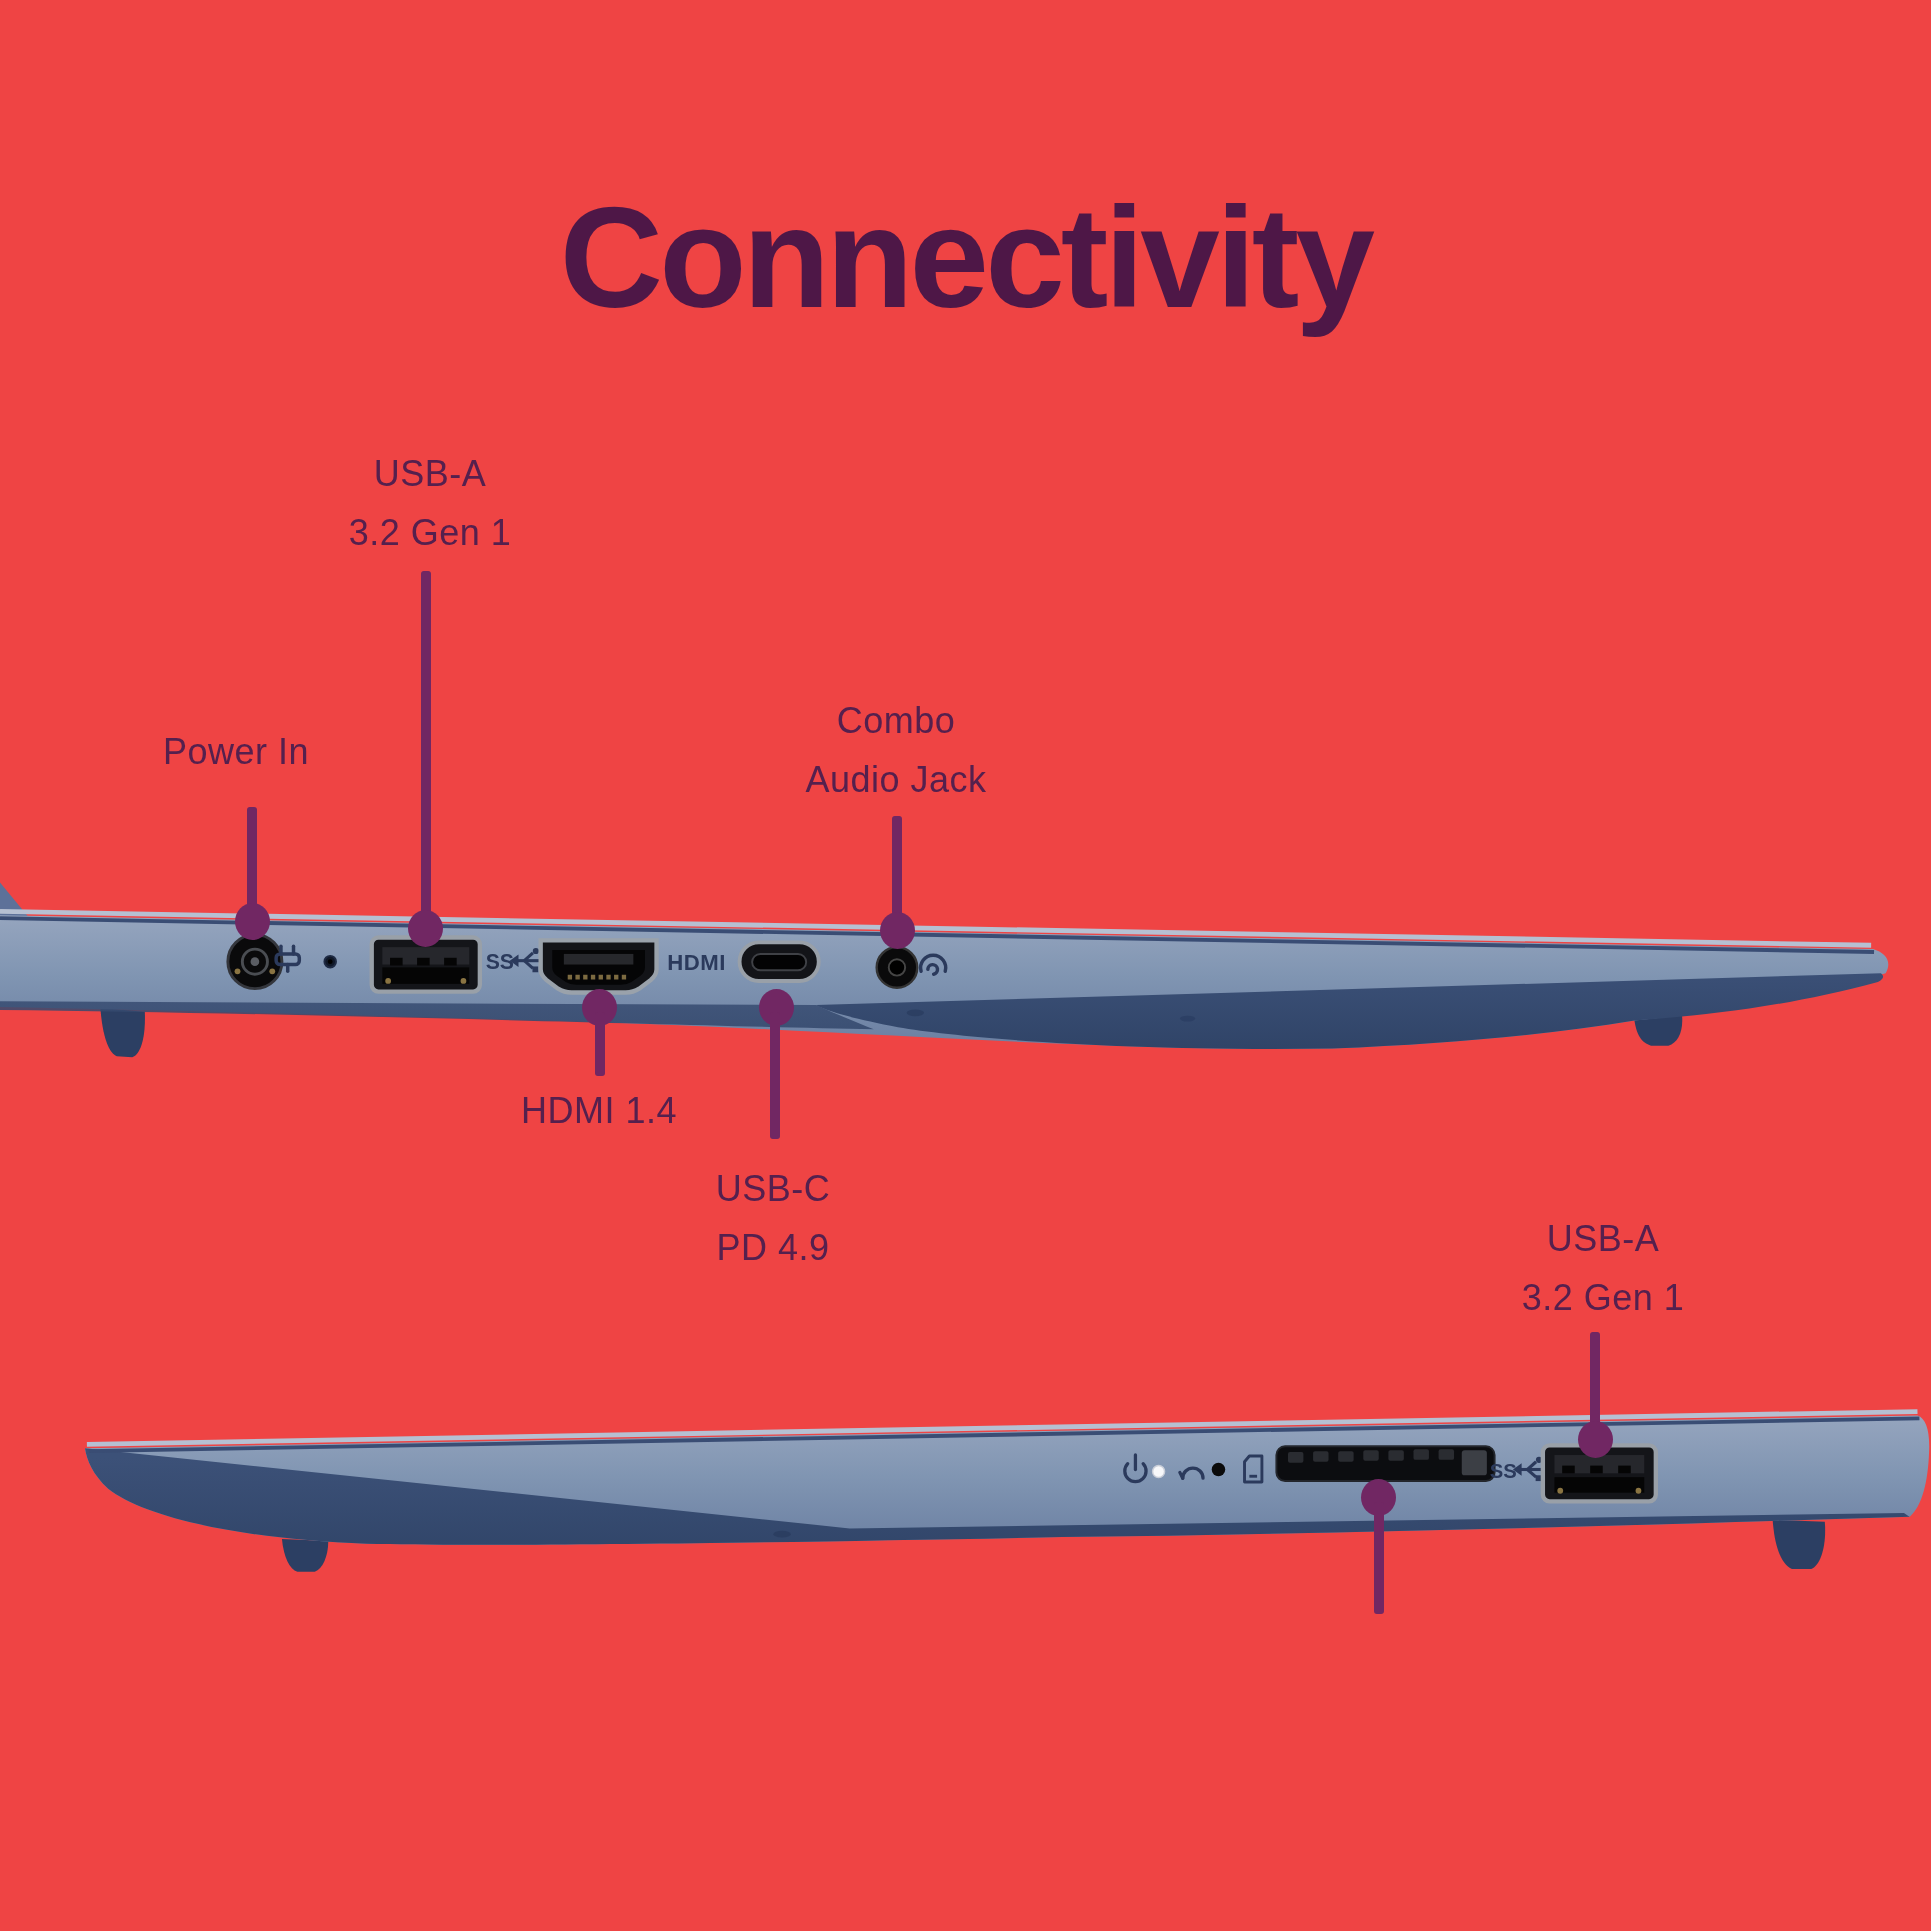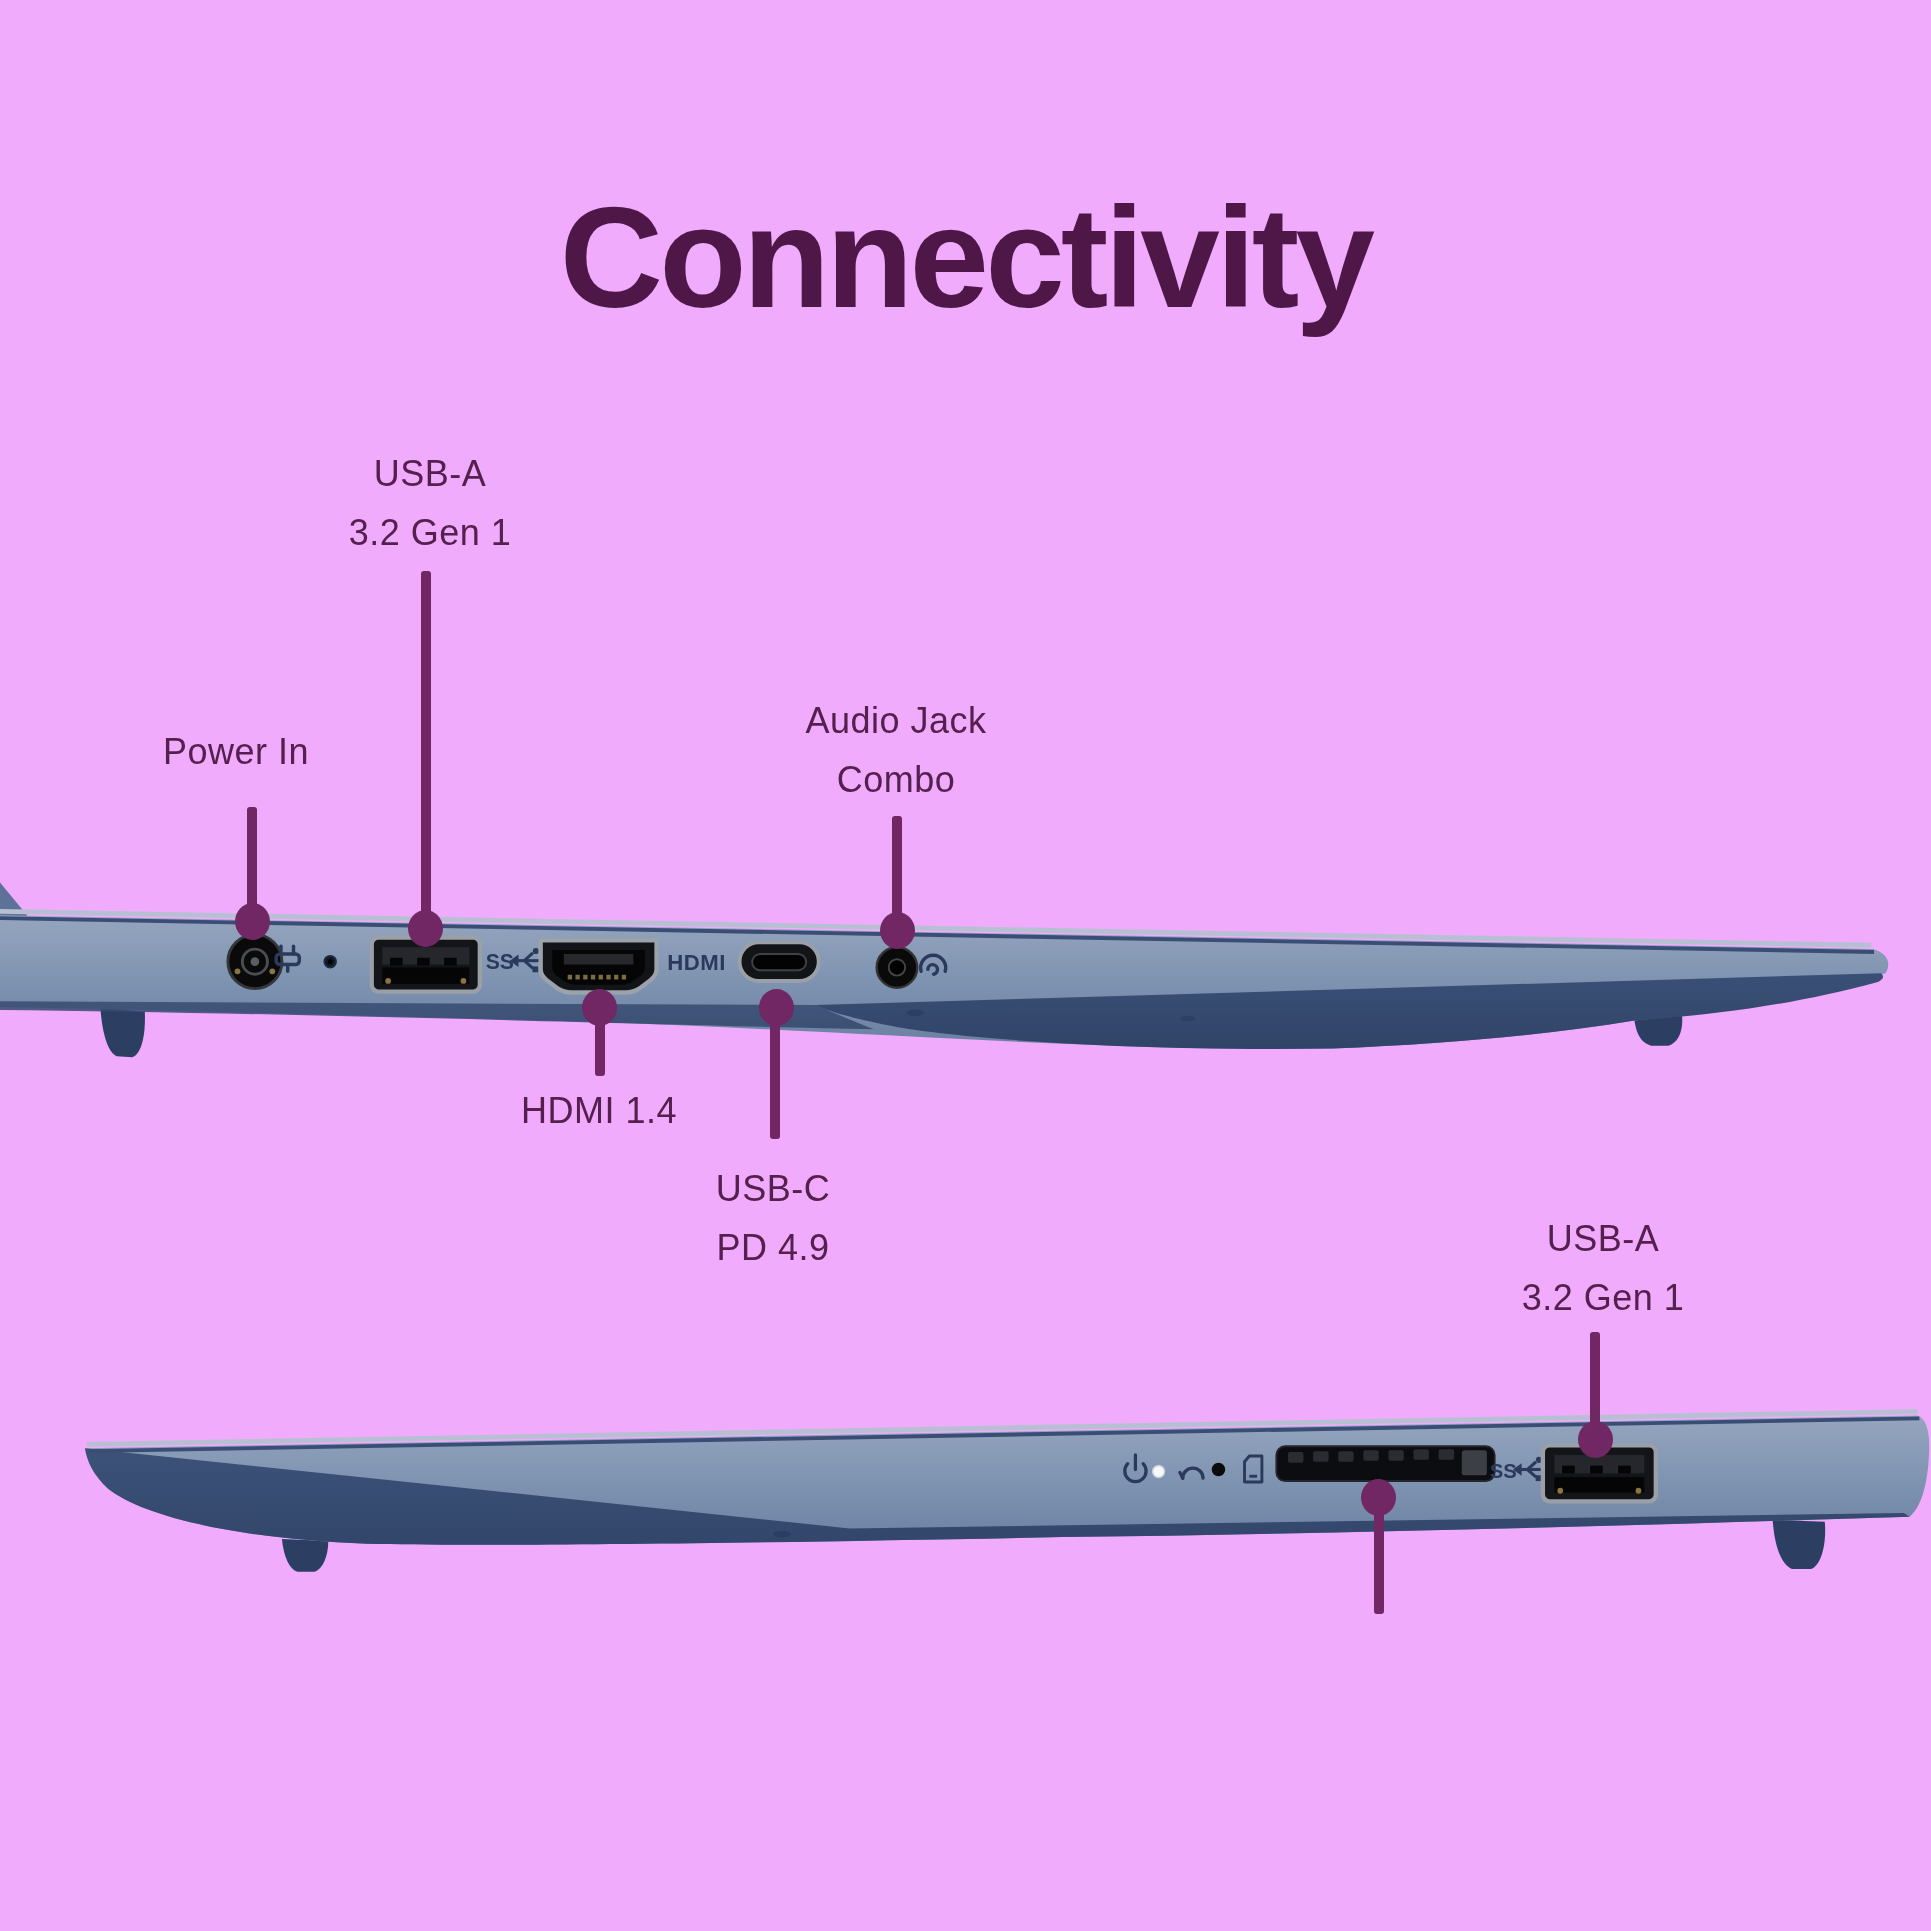--- a/index.html
+++ b/index.html
@@ -1,19 +1,19 @@
 <!DOCTYPE html>
 <html style="--c-title: #4e1747; --c-label: #55204e; --c-callout: #712763; --c-body_light: #8095b2; --c-body_dark: #2e4265; --c-marking: #2b3a5c;"><head>
 <meta charset="utf-8">
 <style>
   html,body{margin:0;padding:0;background:#ffffff;}
   .canvas{
     position:relative;
     width:1931px;height:1931px;
-    background:#f0abfc;
+    background:#ef4444;
     overflow:hidden;
     font-family:"Liberation Sans", sans-serif;
   }
   .page-title{
     position:absolute;
     left:0;right:0;top:176px;
     margin:0;
     text-align:center;
     font-size:143px;
     font-weight:800;
@@ -267,22 +267,22 @@
     <div class="lbl" style="left:430px;top:444px;">
       <span>USB-A</span>
       <span>3.2 Gen 1</span>
     </div>
     <div class="co-line" style="left:421px;top:571px;height:344px;"></div>
     <div class="co-dot" style="left:408px;top:910px;"></div>
   </div>
 
   <div class="callout">
     <div class="lbl" style="left:896px;top:691px;">
+      <span>Combo</span>
       <span>Audio Jack</span>
-      <span>Combo</span>
     </div>
     <div class="co-line" style="left:892px;top:816px;height:99px;"></div>
     <div class="co-dot" style="left:880px;top:912px;"></div>
   </div>
 
   <div class="callout">
     <div class="co-dot" style="left:582px;top:989px;"></div>
     <div class="co-line" style="left:595px;top:1012px;height:64px;"></div>
     <div class="lbl" style="left:599px;top:1081px;">
       <span>HDMI 1.4</span>

